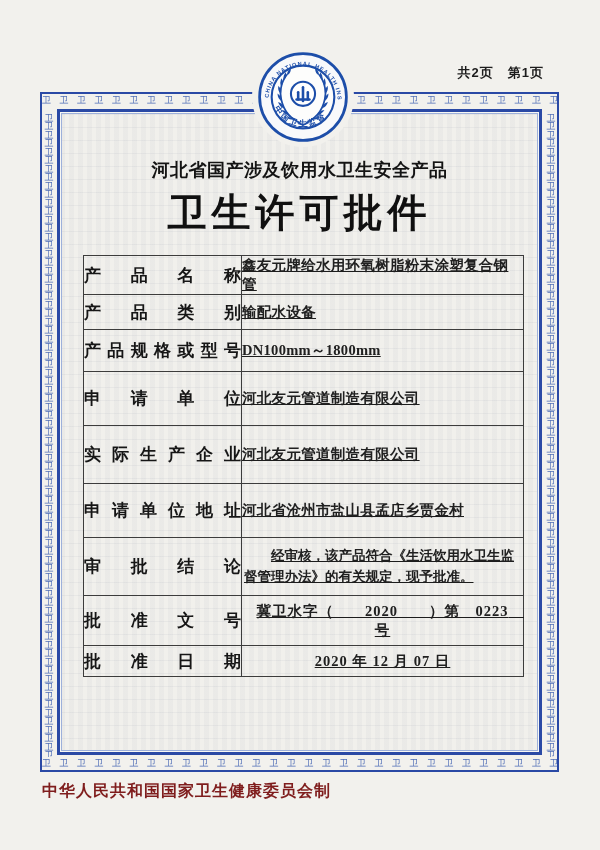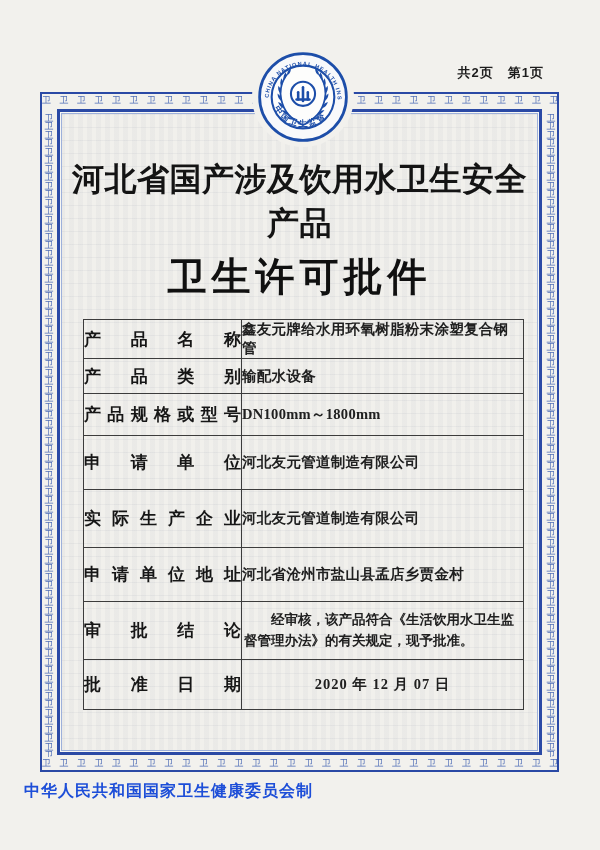--- a/index.html
+++ b/index.html
@@ -39,21 +39,21 @@
   }
   
   .emblem-patch{
     position:absolute;left:252px;top:47px;width:102px;height:100px;
     background:#f2f1ed;border-radius:50%;
   }
   .emblem{position:absolute;left:257px;top:52px;width:92px;height:90px;}
   
   .title1{
     margin:46px 10px 2px;text-align:center;
-    font-size:32px;font-weight:bold;letter-spacing:.5px;
+    font-size:18px;font-weight:bold;letter-spacing:.5px;
     font-family:"Liberation Sans",sans-serif;color:#141414;
   }
   .title2{
     margin:4px 0 0;text-align:center;
     font-size:39px;font-weight:bold;letter-spacing:5px;
     font-family:Liberation Sans, sans-serif;color:#101010;
   }
   
   table.cert{
     border-collapse:collapse;table-layout:fixed;
@@ -63,21 +63,21 @@
     border:1px solid #3c3c3c;vertical-align:middle;
     padding:0;box-sizing:border-box;
   }
   td.lc{width:158px;padding:0 10px;}
   .lj{
     display:block;width:100%;
     text-align:justify;text-align-last:justify;
     font-family:"Liberation Sans",sans-serif;
     font-weight:bold;font-size:17px;color:#161616;
   }
-  td.vc{padding:0 4px;}
+  td.vc{padding:0 4px;text-decoration:underline;}
   td.vc div{
     font-family:"Liberation Serif",serif;
     font-weight:bold;font-size:14.5px;color:#202020;
     text-align:left;letter-spacing:.3px;
   }
   td.vc.center div{text-align:center;letter-spacing:1px;}
   td.vc.conclusion div{
     font-size:13.5px;text-indent:2em;line-height:1.55;
     padding:0 2px;letter-spacing:0;
   }
@@ -88,23 +88,23 @@
   table.cert tr:nth-child(4){height:54px}
   table.cert tr:nth-child(5){height:58px}
   table.cert tr:nth-child(6){height:54px}
   table.cert tr:nth-child(7){height:58px}
   table.cert tr:nth-child(8){height:50px}
   table.cert tr:nth-child(9){height:31px}
   table.cert tr:nth-child(10){height:28px}
   table.cert tr:nth-child(11){height:28px}
   
   .footer{
-    position:absolute;left:24px;top:781px;
+    position:absolute;left:42px;top:781px;
     font-size:16px;font-weight:bold;letter-spacing:1px;
-    font-family:"Liberation Serif",serif;color:#1d4ed8;
+    font-family:"Liberation Serif",serif;color:#7f1d1d;
   }
 </style>
 </head>
 <body>
 
 <div class="page-info">共2页　第1页</div>
 
 <div class="frame-outer">
   <div class="band band-top">卫 卫 卫 卫 卫 卫 卫 卫 卫 卫 卫 卫 卫 卫 卫 卫 卫 卫 卫 卫 卫 卫 卫 卫 卫 卫 卫 卫 卫 卫 卫 卫 卫 卫 卫 卫 卫 卫 卫 卫 卫 卫 卫 卫 卫 卫 卫 卫 卫 卫 卫 卫 卫 卫 卫 卫 卫 卫 卫 卫 卫 卫 卫 卫 卫 卫 卫 卫 卫 卫 卫 卫 卫 卫 卫 卫 卫 卫 卫 卫 卫 卫 卫 卫 卫 卫 卫 卫 卫 卫 卫 卫 卫 卫 卫 卫 卫 卫 卫 卫 卫 卫 卫 卫 卫 卫 卫 卫 卫 卫 卫 卫 卫 卫 卫 卫 卫 卫 卫 卫 卫 卫 卫 卫 卫 卫 卫 卫 卫 卫 卫 卫 卫 卫 卫 卫 卫 卫 卫 卫 卫 卫 卫 卫 卫 卫 卫 卫 卫 卫 卫 卫 卫 卫 卫 卫 卫 卫 卫 卫 卫 卫 卫 卫 卫 卫 卫 卫 卫 卫 卫 卫 卫 卫 卫 卫 卫 卫 卫 卫 卫 卫 卫 卫 卫 卫 卫 卫 卫 卫 卫 卫 卫 卫 卫 卫 卫 卫 卫 卫 卫 卫 卫 卫 卫 卫 卫 卫 卫 卫 卫 卫 卫 卫 卫 卫 卫 卫 卫 卫 </div>
   <div class="band band-bottom">卫 卫 卫 卫 卫 卫 卫 卫 卫 卫 卫 卫 卫 卫 卫 卫 卫 卫 卫 卫 卫 卫 卫 卫 卫 卫 卫 卫 卫 卫 卫 卫 卫 卫 卫 卫 卫 卫 卫 卫 卫 卫 卫 卫 卫 卫 卫 卫 卫 卫 卫 卫 卫 卫 卫 卫 卫 卫 卫 卫 卫 卫 卫 卫 卫 卫 卫 卫 卫 卫 卫 卫 卫 卫 卫 卫 卫 卫 卫 卫 卫 卫 卫 卫 卫 卫 卫 卫 卫 卫 卫 卫 卫 卫 卫 卫 卫 卫 卫 卫 卫 卫 卫 卫 卫 卫 卫 卫 卫 卫 卫 卫 卫 卫 卫 卫 卫 卫 卫 卫 卫 卫 卫 卫 卫 卫 卫 卫 卫 卫 卫 卫 卫 卫 卫 卫 卫 卫 卫 卫 卫 卫 卫 卫 卫 卫 卫 卫 卫 卫 卫 卫 卫 卫 卫 卫 卫 卫 卫 卫 卫 卫 卫 卫 卫 卫 卫 卫 卫 卫 卫 卫 卫 卫 卫 卫 卫 卫 卫 卫 卫 卫 卫 卫 卫 卫 卫 卫 卫 卫 卫 卫 卫 卫 卫 卫 卫 卫 卫 卫 卫 卫 卫 卫 卫 卫 卫 卫 卫 卫 卫 卫 卫 卫 卫 卫 卫 卫 卫 卫 </div>
@@ -164,20 +164,28 @@
             <td class="vc">
               <div>河北省沧州市盐山县孟店乡贾金村</div>
             </td>
           </tr>
           <tr>
             <td class="lc">
               <span class="lj">审批结论</span>
             </td>
             <td class="vc conclusion">
               <div>经审核，该产品符合《生活饮用水卫生监督管理办法》的有关规定，现予批准。</div>
+            </td>
+          </tr>
+          <tr>
+            <td class="lc">
+              <span class="lj">批准文号</span>
+            </td>
+            <td class="vc center">
+              <div>冀卫水字（　　2020　　）第　0223　号</div>
             </td>
           </tr>
           <tr>
             <td class="lc">
               <span class="lj">批准日期</span>
             </td>
             <td class="vc center">
               <div>2020 年 12 月 07 日</div>
             </td>
           </tr>

